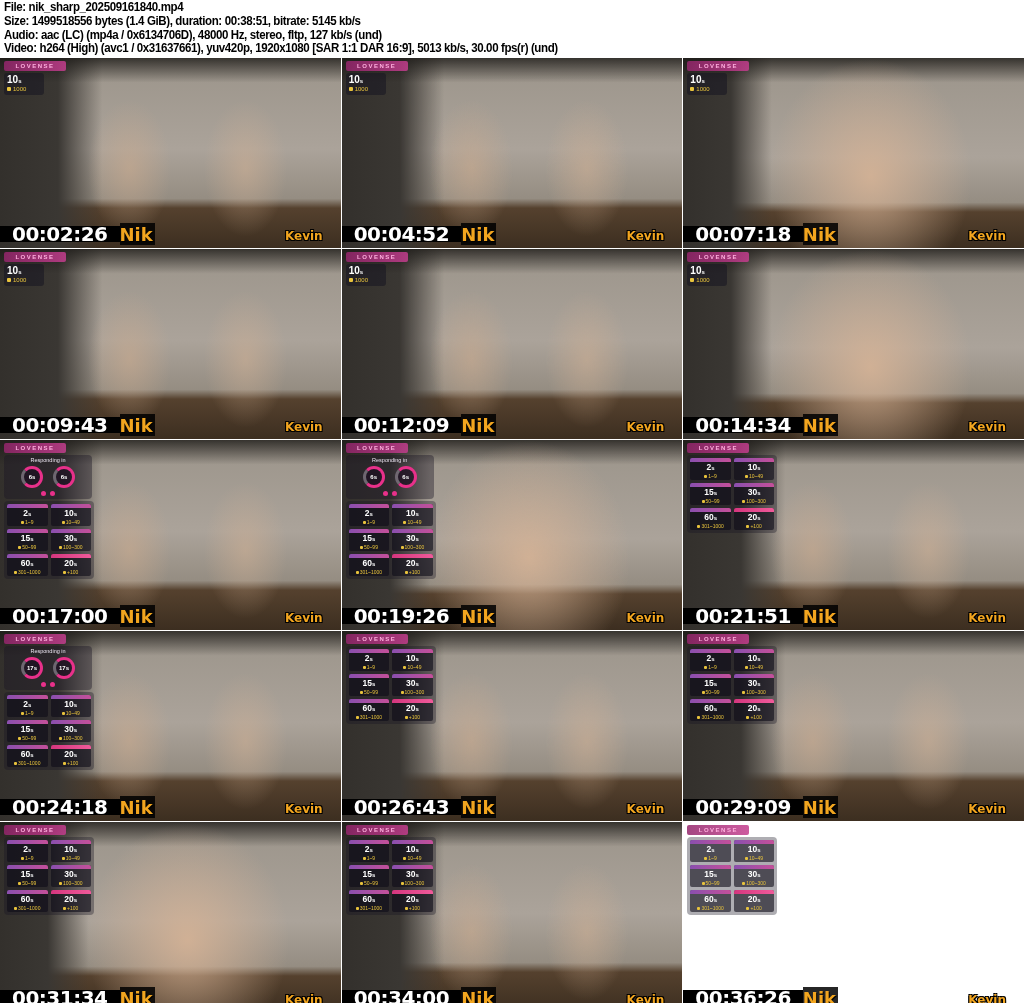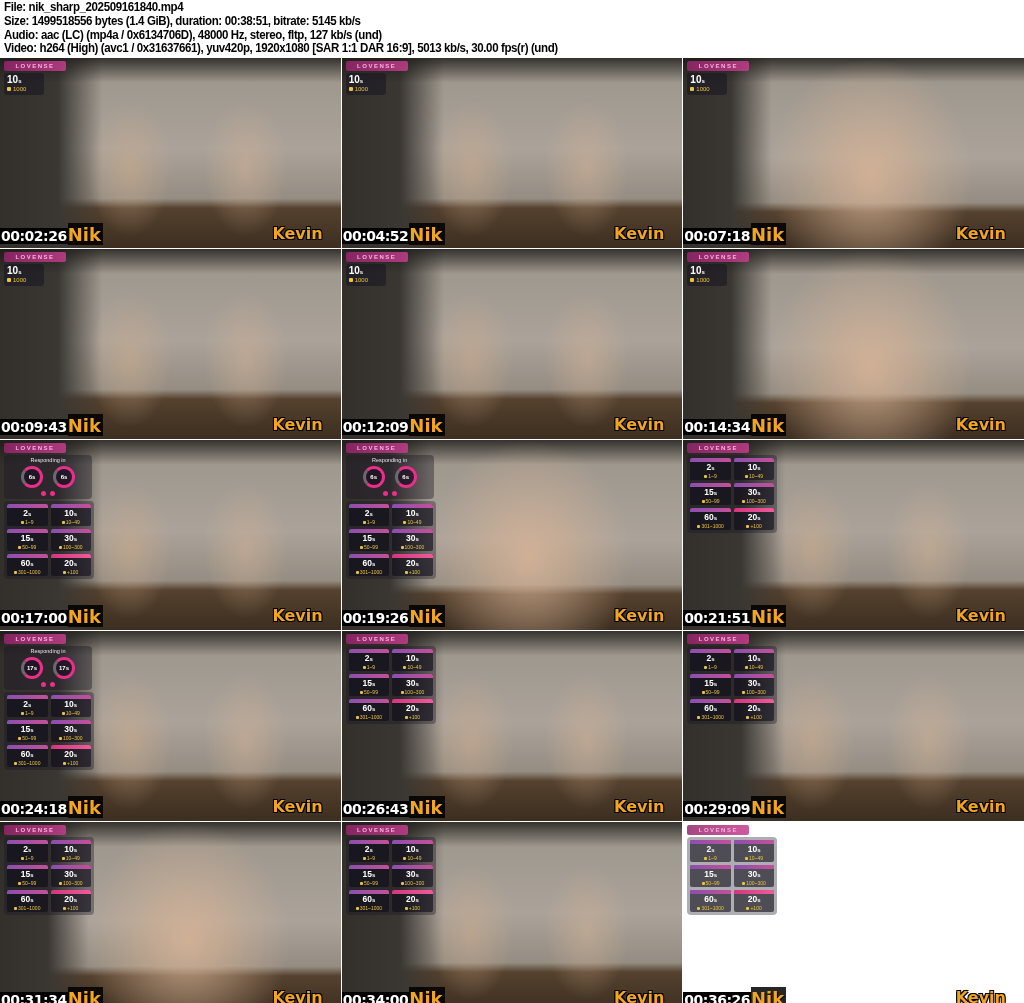--- a/index.html
+++ b/index.html
@@ -41,31 +41,31 @@
     background:
       radial-gradient(ellipse 120px 150px at 42% 60%, rgba(214,178,148,0.8), rgba(214,178,148,0) 78%),
       linear-gradient(180deg, rgba(28,26,23,0.85) 0%, rgba(28,26,23,0) 14%),
       linear-gradient(270deg, #2e2b28 0%, #373431 20%, rgba(55,52,49,0) 36%),
       linear-gradient(180deg, #96908 6 0%, #a7a096 50%, #928a80 76%, #50402d 82%, #392c1f 100%);
   }
 
   
   .ts-bar{position:absolute;left:0;bottom:3px;display:flex;align-items:baseline;}
   .ts{
-    font-family:"DejaVu Sans",sans-serif;font-weight:bold;font-size:14px;line-height:16px;
-    color:#fff;background:#000;padding:0 1px;letter-spacing:-0.5px;
+    font-family:"DejaVu Sans",sans-serif;font-weight:bold;font-size:20px;line-height:16px;
+    color:#fff;background:#000;padding:0 12px;letter-spacing:-0.5px;
   }
   .name-left{
     font-family:"DejaVu Sans",sans-serif;font-weight:bold;font-size:18px;
     color:#f2a51f;background:rgba(0,0,0,0.85);padding:1px 2px 0 0;
     text-shadow:1px 1px 0 #000;
   }
   .name-right{
     position:absolute;right:18px;bottom:5px;
-    font-family:"DejaVu Sans",sans-serif;font-weight:bold;font-size:16px;color:#f2a51f;
+    font-family:"DejaVu Sans",sans-serif;font-weight:bold;font-size:12px;color:#f2a51f;
     text-shadow:-1px -1px 0 #000,1px -1px 0 #000,-1px 1px 0 #000,1px 1px 0 #000;
   }
 
   
   .cam-overlay{position:absolute;left:3px;top:2px;width:92px;}
   .lov-banner{
     width:62px;height:10px;margin:1px 0 2px 1px;border-radius:2px;
     background:linear-gradient(90deg, rgba(148,38,108,0.85), rgba(196,62,142,0.85));
     color:#ffaede;font-size:6px;font-weight:bold;letter-spacing:1.5px;
     text-align:center;line-height:10px;overflow:hidden;

